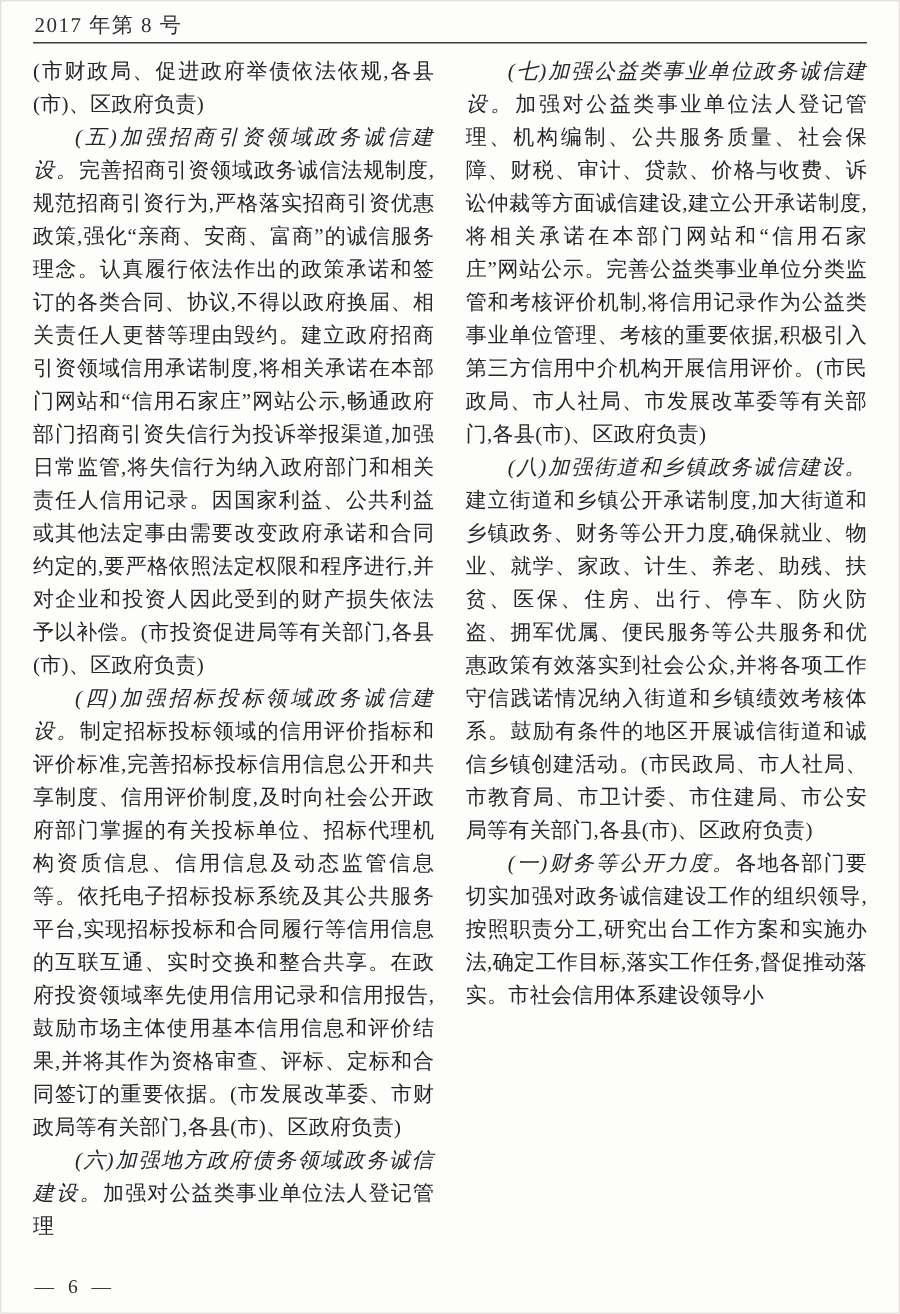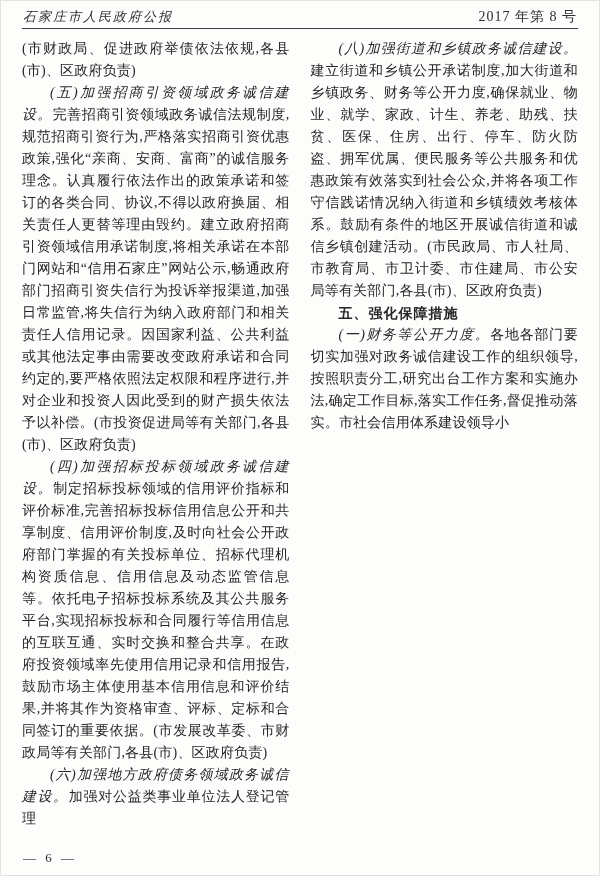--- a/index.html
+++ b/index.html
@@ -75,31 +75,30 @@
     font-size: 13px;
     letter-spacing: 3px;
     color: #2e2e2e;
   }
 </style>
 </head>
 <body>
 
 <div class="page">
   <div class="header">
-    <span class="pub">石家庄市人民政府公报</span>
     <span class="issue">2017 年第 8 号</span>
   </div>
   <div class="rule"></div>
   <div class="columns">
     <div class="col">
         <p class="continuation"><span class="song">(市财政局、促进政府举债依法依规,各县(市)、区政府负责)</span></p>
         <p class="paragraph"><span class="kai">(五)加强招商引资领域政务诚信建设。</span><span class="song">完善招商引资领域政务诚信法规制度,规范招商引资行为,严格落实招商引资优惠政策,强化“亲商、安商、富商”的诚信服务理念。认真履行依法作出的政策承诺和签订的各类合同、协议,不得以政府换届、相关责任人更替等理由毁约。建立政府招商引资领域信用承诺制度,将相关承诺在本部门网站和“信用石家庄”网站公示,畅通政府部门招商引资失信行为投诉举报渠道,加强日常监管,将失信行为纳入政府部门和相关责任人信用记录。因国家利益、公共利益或其他法定事由需要改变政府承诺和合同约定的,要严格依照法定权限和程序进行,并对企业和投资人因此受到的财产损失依法予以补偿。(市投资促进局等有关部门,各县(市)、区政府负责)</span></p>
         <p class="paragraph"><span class="kai">(四)加强招标投标领域政务诚信建设。</span><span class="song">制定招标投标领域的信用评价指标和评价标准,完善招标投标信用信息公开和共享制度、信用评价制度,及时向社会公开政府部门掌握的有关投标单位、招标代理机构资质信息、信用信息及动态监管信息等。依托电子招标投标系统及其公共服务平台,实现招标投标和合同履行等信用信息的互联互通、实时交换和整合共享。在政府投资领域率先使用信用记录和信用报告,鼓励市场主体使用基本信用信息和评价结果,并将其作为资格审查、评标、定标和合同签订的重要依据。(市发展改革委、市财政局等有关部门,各县(市)、区政府负责)</span></p>
         <p class="paragraph"><span class="kai">(六)加强地方政府债务领域政务诚信建设。</span><span class="song">加强对公益类事业单位法人登记管理</span></p>
       </div>
     <div class="col">
+        <p class="paragraph"><span class="kai">(七)加强公益类事业单位政务诚信建设。</span><span class="song">加强对公益类事业单位法人登记管理、机构编制、公共服务质量、社会保障、财税、审计、贷款、价格与收费、诉讼仲裁等方面诚信建设,建立公开承诺制度,将相关承诺在本部门网站和“信用石家庄”网站公示。完善公益类事业单位分类监管和考核评价机制,将信用记录作为公益类事业单位管理、考核的重要依据,积极引入第三方信用中介机构开展信用评价。(市民政局、市人社局、市发展改革委等有关部门,各县(市)、区政府负责)</span></p>
         <p class="paragraph"><span class="kai">(八)加强街道和乡镇政务诚信建设。</span><span class="song">建立街道和乡镇公开承诺制度,加大街道和乡镇政务、财务等公开力度,确保就业、物业、就学、家政、计生、养老、助残、扶贫、医保、住房、出行、停车、防火防盗、拥军优属、便民服务等公共服务和优惠政策有效落实到社会公众,并将各项工作守信践诺情况纳入街道和乡镇绩效考核体系。鼓励有条件的地区开展诚信街道和诚信乡镇创建活动。(市民政局、市人社局、市教育局、市卫计委、市住建局、市公安局等有关部门,各县(市)、区政府负责)</span></p>
-        <p class="heading"><span class="hei">五、强化保障措施</span></p>
         <p class="paragraph"><span class="kai">(一)财务等公开力度。</span><span class="song">各地各部门要切实加强对政务诚信建设工作的组织领导,按照职责分工,研究出台工作方案和实施办法,确定工作目标,落实工作任务,督促推动落实。市社会信用体系建设领导小</span></p>
       </div>
   </div>
   <div class="pageno">— 6 —</div>
 </div>
 
 </body></html>

